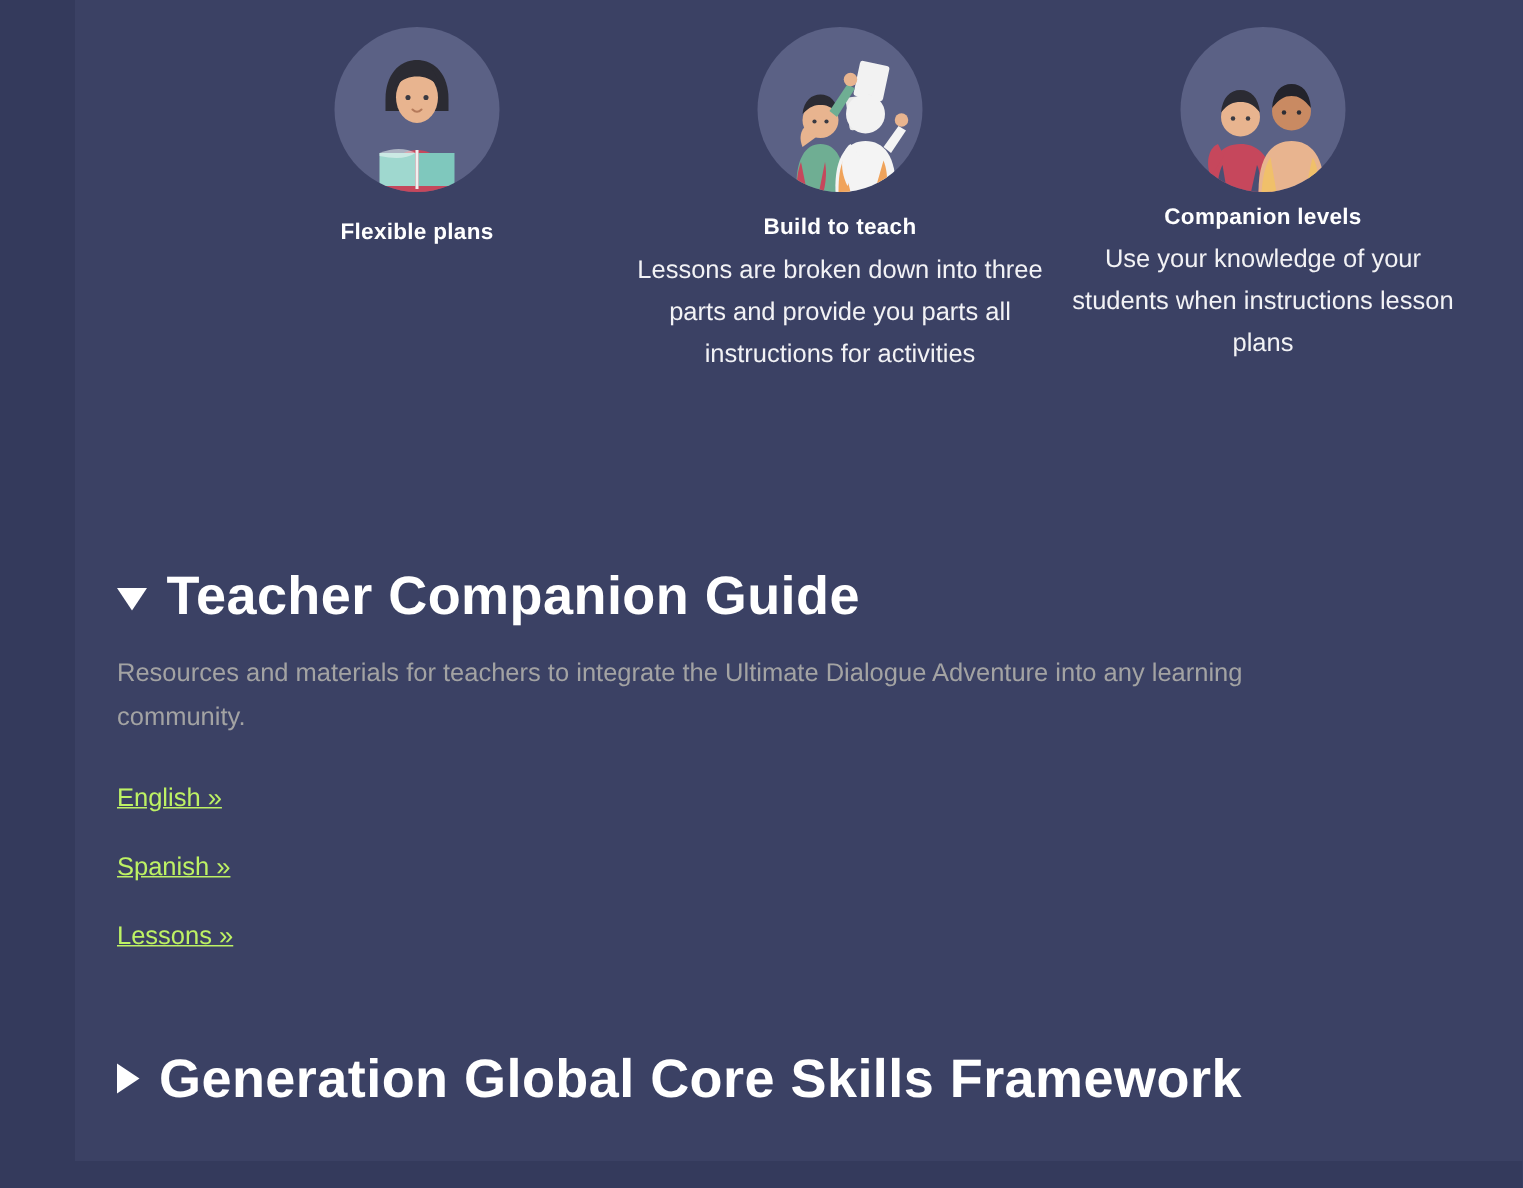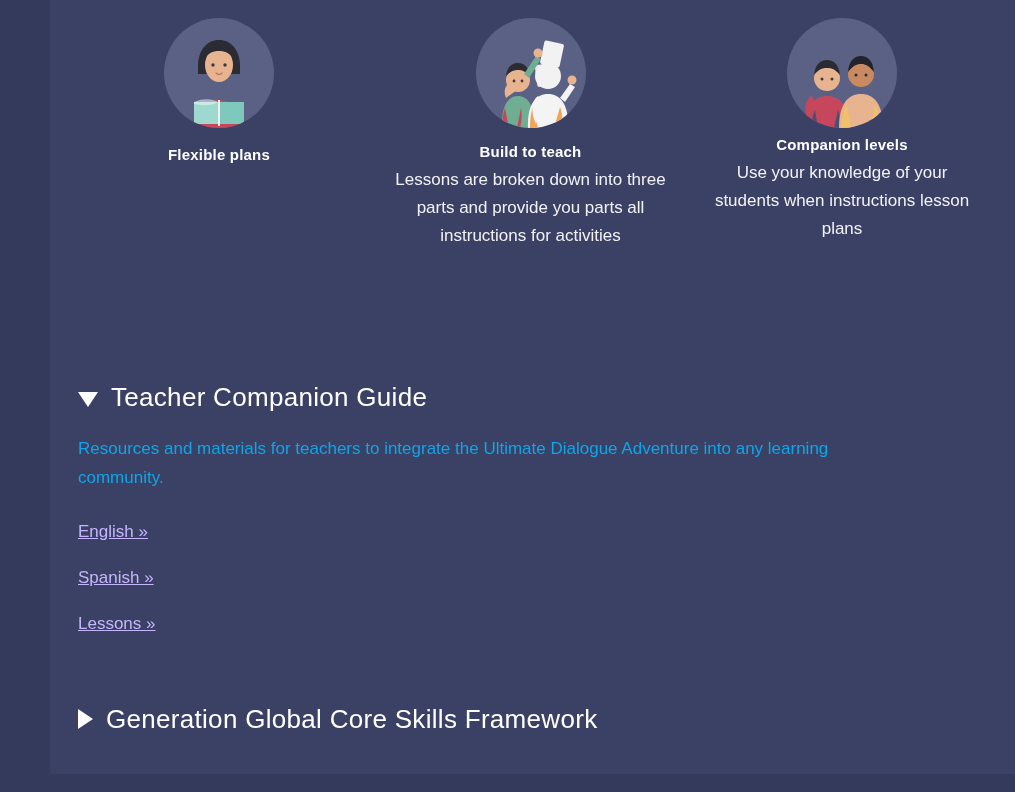--- a/index.html
+++ b/index.html
@@ -35,21 +35,21 @@
     background: #343a5c;
   }
 
   
   .features {
     position: absolute;
     left: 78px;
     top: 18px;
     width: 905px;
     display: flex;
-    justify-content: space-between;
+    justify-content: flex-end;
   }
   .feature {
     width: 282px;
     text-align: center;
     padding: 0 4px;
     box-sizing: border-box;
   }
   .feature .circle {
     width: 110px;
     height: 110px;
@@ -98,39 +98,39 @@
     border-right: 10px solid transparent;
     border-top: 15px solid #ffffff;
     margin-top: 4px;
   }
   .tri-right {
     border-top: 10px solid transparent;
     border-bottom: 10px solid transparent;
     border-left: 15px solid #ffffff;
   }
   .acc-title {
-    font-size: 26px;
-    font-weight: 400;
+    font-size: 36px;
+    font-weight: 700;
     letter-spacing: .3px;
     line-height: 34px;
   }
   .acc-body {
     margin-top: 20px;
     font-size: 17px;
     font-weight: 300;
     line-height: 29px;
-    color: #0ea5e9;
+    color: #a3a3a3;
     max-width: 800px;
   }
   .links {
     margin-top: 31px;
   }
   .links a {
     display: inline-block;
-    color: #c4b5fd;
+    color: #bef264;
     font-size: 17px;
     font-weight: 300;
     text-decoration: underline;
     margin-bottom: 29px;
   }
   .link-row { line-height: 1; }
 
   
   .ill { position: absolute; left: 0; top: 0; width: 110px; height: 110px; }
 </style>

